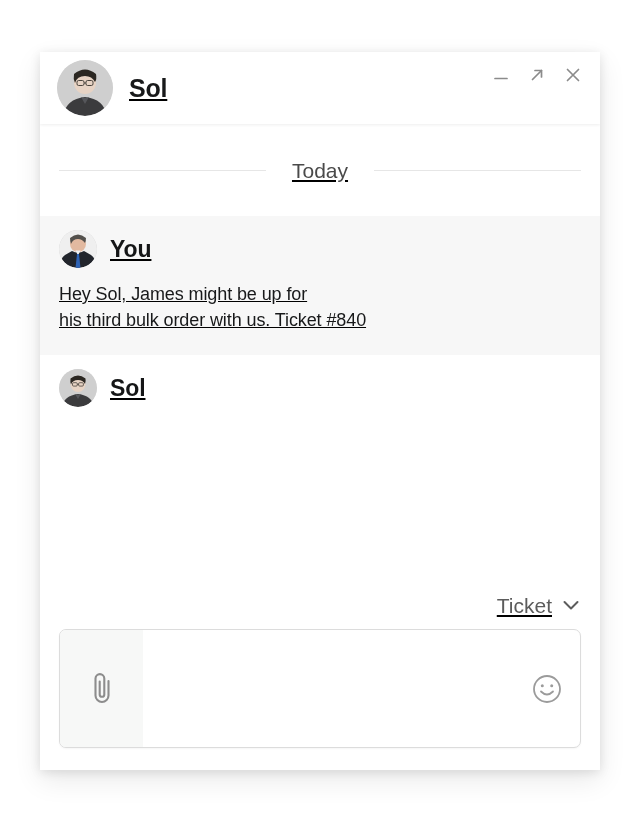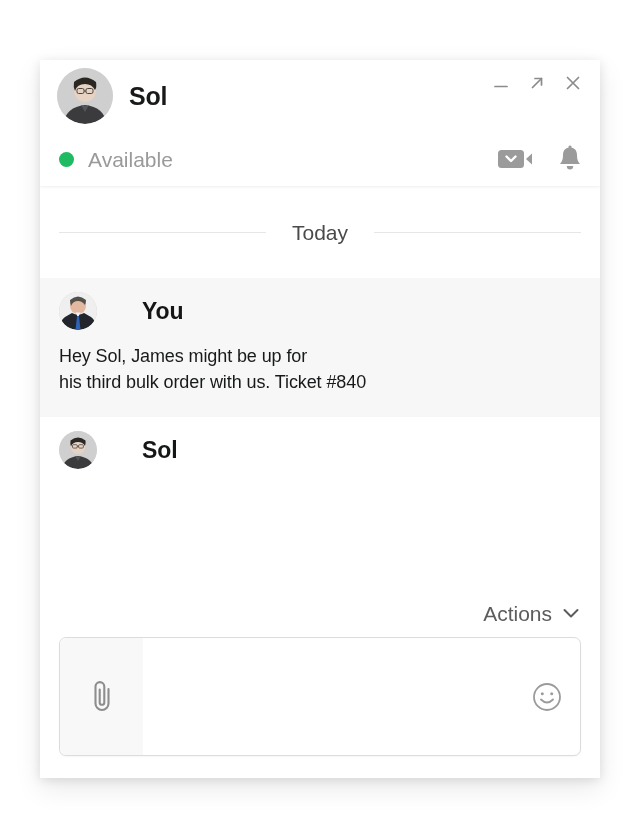--- a/index.html
+++ b/index.html
@@ -19,28 +19,29 @@
     position: relative;
     width: 640px;
     height: 817px;
     background: #ffffff;
   }
 
   
   .chat-window {
     position: absolute;
     left: 40px;
-    top: 60px;
+    top: 52px;
     width: 560px;
     height: 718px;
     background: #e5e5e5;
     box-shadow: 0 2px 10px rgba(0,0,0,0.10), 0 10px 26px rgba(0,0,0,0.09);
     display: flex;
     flex-direction: column;
     overflow: hidden;
+    text-decoration: underline;
   }
 
   
   .header {
     position: relative;
     flex: 0 0 auto;
     background: #ffffff;
     padding: 0;
     box-shadow: 0 1px 3px rgba(0,0,0,0.07);
     z-index: 3;
@@ -166,21 +167,20 @@
     padding: 14px 19px 22px 19px;
     box-sizing: border-box;
   }
   .message.alt { background: #f7f7f7; }
   .message.plain { background: #ffffff; }
 
   .msg-head {
     display: flex;
     align-items: center;
     margin-bottom: 14px;
-    gap: 32px;
   }
   .msg-avatar {
     width: 38px;
     height: 38px;
     border-radius: 50%;
     overflow: hidden;
     flex: 0 0 auto;
     background: #d9d9d9;
   }
   .msg-avatar svg { display: block; width: 100%; height: 100%; }
@@ -320,41 +320,20 @@
             </svg>
           </div>
           <div class="win-btn">
             <svg width="20" height="20" viewBox="0 0 20 20">
               <path d="M4.5 4.5 L15.5 15.5 M15.5 4.5 L4.5 15.5" stroke="currentColor" stroke-width="1.7" stroke-linecap="round"></path>
             </svg>
           </div>
         </div>
       </div>
 
-      <div class="header-status">
-        <div class="status-dot" style="background: rgb(31, 186, 98);"></div>
-        <div class="status-label">Available</div>
-
-        <div class="header-actions">
-          <div class="header-action">
-            <svg width="40" height="26" viewBox="0 0 40 26">
-              <rect x="1" y="4" width="26" height="18" rx="3.5" fill="currentColor"></rect>
-              <path d="M9.5 10.5 L14 15 L18.5 10.5" stroke="#ffffff" stroke-width="2.4" fill="none" stroke-linecap="round" stroke-linejoin="round"></path>
-              <path d="M29 13 L35 7.5 V18.5 Z" fill="currentColor"></path>
-            </svg>
-          </div>
-          <div class="header-action">
-            <svg width="26" height="28" viewBox="0 0 26 28">
-              <path d="M13 2.5 c-4.4 0 -7 3 -7 7.4 c0 6 -2 7.3 -3 9.1 h20 c-1 -1.8 -3 -3.1 -3 -9.1 c0 -4.4 -2.6 -7.4 -7 -7.4z" fill="currentColor"></path>
-              <rect x="11.4" y="0.5" width="3.2" height="3" rx="1.5" fill="currentColor"></rect>
-              <path d="M9.8 21 a3.2 3.6 0 0 0 6.4 0z" fill="currentColor"></path>
-            </svg>
-          </div>
-        </div>
-      </div>
     </div>
 
     <div class="conversation">
 
       <div class="day-divider">
         <div class="rule left"></div>
         <div class="day-label">Today</div>
         <div class="rule right"></div>
       </div>
 
@@ -407,21 +386,21 @@
           <div class="msg-sender">Sol</div>
         </div>
       </div>
 
     </div>
 
     <div class="composer-area">
 
       <div class="actions-row">
         <div class="actions-btn">
-          <span>Actions</span>
+          <span>Ticket</span>
           <span>
             <svg width="20" height="14" viewBox="0 0 20 14">
               <path d="M3.5 4 L10 10.5 L16.5 4" stroke="currentColor" stroke-width="2" fill="none" stroke-linecap="round" stroke-linejoin="round"></path>
             </svg>
           </span>
         </div>
       </div>
 
       <div class="composer">
         <div class="attach-cell">

